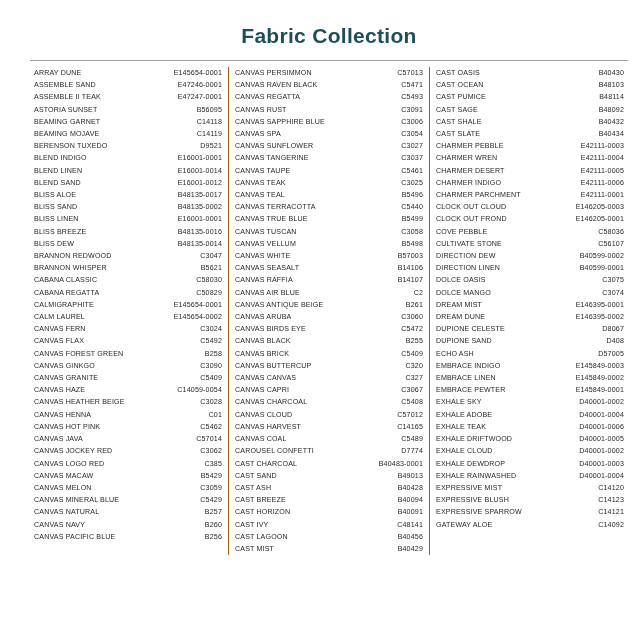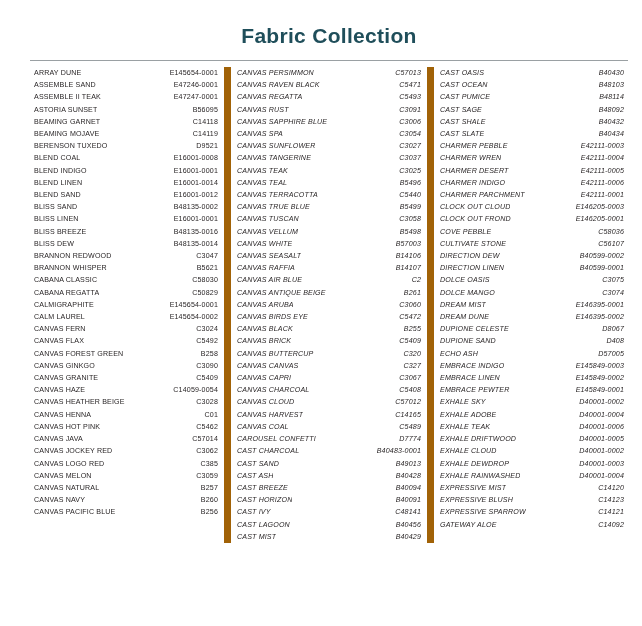--- a/index.html
+++ b/index.html
@@ -41,22 +41,21 @@
     padding: 0 20px;
     box-sizing: border-box;
     align-items: stretch;
   }
   .col {
     flex: 1 1 0;
     padding: 0 6px;
     box-sizing: border-box;
   }
   .col + .col {
-    border-left: 7px solid #a16207;
-    font-style: italic;
+    border-left: 1px solid #a16207;
   }
   .row {
     display: flex;
     justify-content: space-between;
     align-items: baseline;
     font-size: 7.1px;
     line-height: 12.2px;
     white-space: nowrap;
     letter-spacing: 0.15px;
   }
@@ -100,36 +99,36 @@
         </div>
         <div class="row">
           <span class="nm">BEAMING MOJAVE</span>
           <span class="cd">C14119</span>
         </div>
         <div class="row">
           <span class="nm">BERENSON TUXEDO</span>
           <span class="cd">D9521</span>
         </div>
         <div class="row">
-          <span class="nm">BLEND COAL</span>
-          <span class="cd">E16001-0008</span>
-        </div>
-        <div class="row">
           <span class="nm">BLEND INDIGO</span>
           <span class="cd">E16001-0001</span>
         </div>
         <div class="row">
           <span class="nm">BLEND LINEN</span>
           <span class="cd">E16001-0014</span>
         </div>
         <div class="row">
           <span class="nm">BLEND SAND</span>
           <span class="cd">E16001-0012</span>
         </div>
         <div class="row">
+          <span class="nm">BLISS ALOE</span>
+          <span class="cd">B48135-0017</span>
+        </div>
+        <div class="row">
           <span class="nm">BLISS SAND</span>
           <span class="cd">B48135-0002</span>
         </div>
         <div class="row">
           <span class="nm">BLISS LINEN</span>
           <span class="cd">E16001-0001</span>
         </div>
         <div class="row">
           <span class="nm">BLISS BREEZE</span>
           <span class="cd">B48135-0016</span>
@@ -204,24 +203,32 @@
         </div>
         <div class="row">
           <span class="nm">CANVAS JOCKEY RED</span>
           <span class="cd">C3062</span>
         </div>
         <div class="row">
           <span class="nm">CANVAS LOGO RED</span>
           <span class="cd">C385</span>
         </div>
         <div class="row">
+          <span class="nm">CANVAS MACAW</span>
+          <span class="cd">B5429</span>
+        </div>
+        <div class="row">
           <span class="nm">CANVAS MELON</span>
           <span class="cd">C3059</span>
         </div>
         <div class="row">
+          <span class="nm">CANVAS MINERAL BLUE</span>
+          <span class="cd">C5429</span>
+        </div>
+        <div class="row">
           <span class="nm">CANVAS NATURAL</span>
           <span class="cd">B257</span>
         </div>
         <div class="row">
           <span class="nm">CANVAS NAVY</span>
           <span class="cd">B260</span>
         </div>
         <div class="row">
           <span class="nm">CANVAS PACIFIC BLUE</span>
           <span class="cd">B256</span>
@@ -252,20 +259,24 @@
           <span class="nm">CANVAS SPA</span>
           <span class="cd">C3054</span>
         </div>
         <div class="row">
           <span class="nm">CANVAS SUNFLOWER</span>
           <span class="cd">C3027</span>
         </div>
         <div class="row">
           <span class="nm">CANVAS TANGERINE</span>
           <span class="cd">C3037</span>
+        </div>
+        <div class="row">
+          <span class="nm">CANVAS TAUPE</span>
+          <span class="cd">C5461</span>
         </div>
         <div class="row">
           <span class="nm">CANVAS TEAK</span>
           <span class="cd">C3025</span>
         </div>
         <div class="row">
           <span class="nm">CANVAS TEAL</span>
           <span class="cd">B5496</span>
         </div>
         <div class="row">

